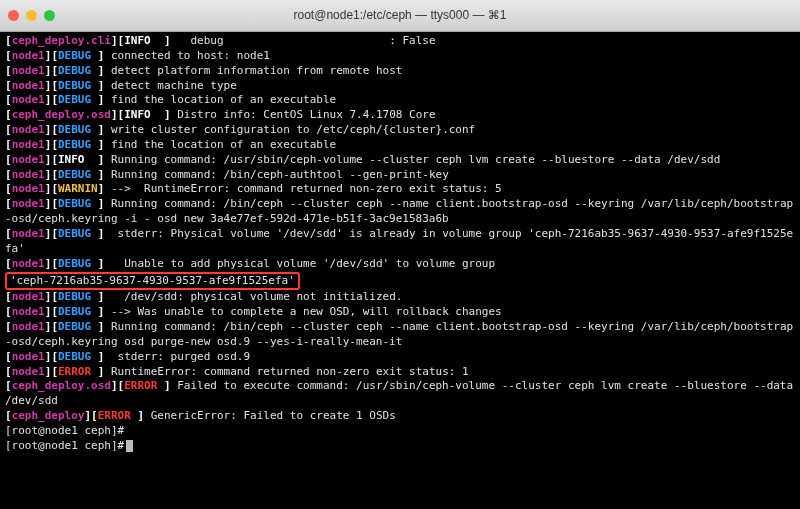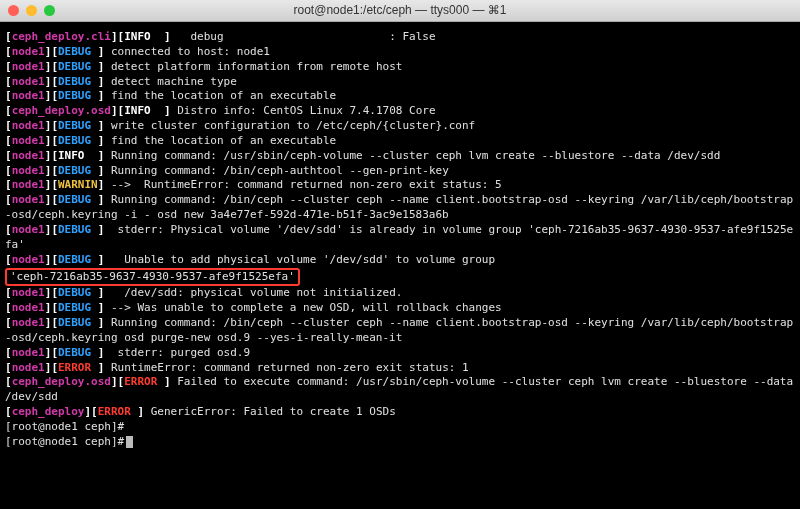--- a/index.html
+++ b/index.html
@@ -8,21 +8,21 @@
     height: 509px;
     background: #000;
     font-family: "Menlo", "Monaco", "Consolas", monospace;
     font-size: 11px;
     line-height: 1.35;
     color: #ccc;
     overflow: hidden;
     position: relative;
   }
   .titlebar {
-    height: 22px;
+    height: 32px;
     background: linear-gradient(#e8e8e8, #d0d0d0);
     border-bottom: 1px solid #aaa;
     display: flex;
     align-items: center;
     position: relative;
   }
   .traffic-lights {
     display: flex;
     gap: 7px;
     padding-left: 8px;
@@ -37,21 +37,21 @@
   .tl.green { background: #28c840; }
   .titlebar-title {
     position: absolute;
     left: 0; right: 0;
     text-align: center;
     font-family: -apple-system, "Helvetica Neue", sans-serif;
     font-size: 12px;
     color: #333;
   }
   .terminal {
-    padding: 8px 5px;
+    padding: 2px 5px;
     color: #ddd;
     word-break: break-all;
   }
   .line { white-space: pre-wrap; }
   .bracket { color: #fff; font-weight: bold; }
   .node { color: #d03aa9; font-weight: bold; }
   .mod-cli { color: #d03aa9; font-weight: bold; }
   .info { color: #fff; font-weight: bold; }
   .debug { color: #2ea1ff; font-weight: bold; }
   .warn { color: #f0c040; font-weight: bold; }

